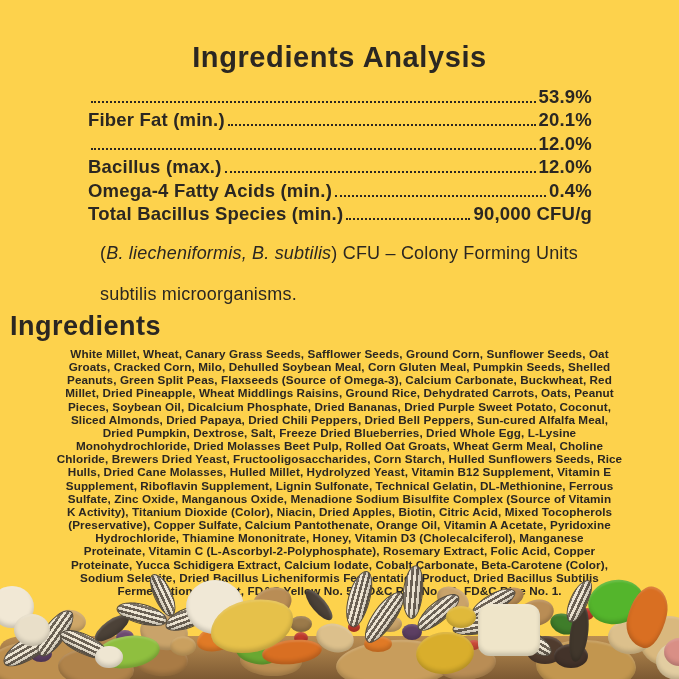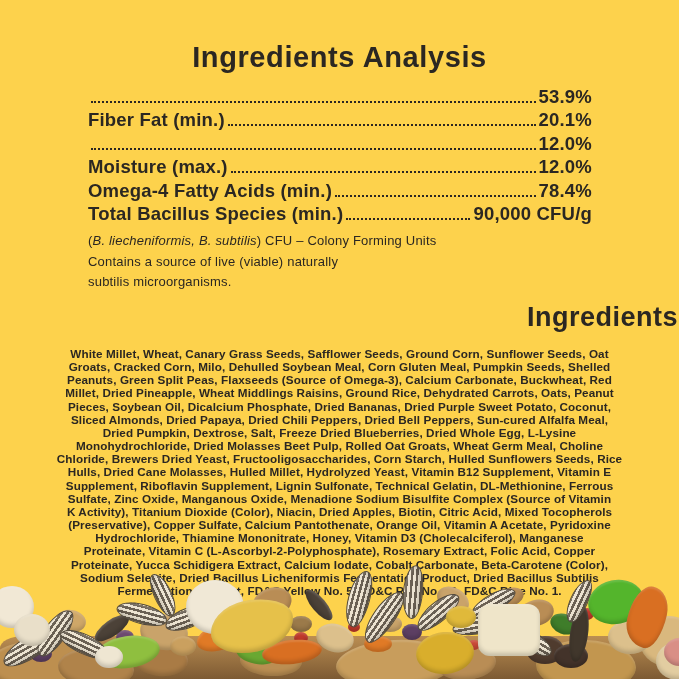--- a/index.html
+++ b/index.html
@@ -15,26 +15,26 @@
     position:absolute;top:41px;left:0;right:0;
     margin:0;text-align:center;
     font-size:29px;font-weight:bold;letter-spacing:.6px;
   }
   .ga-table{position:absolute;top:85px;left:88px;width:504px;}
   .ga-row{display:flex;align-items:baseline;font-weight:bold;font-size:18.5px;line-height:23.4px;letter-spacing:.2px;}
   .ga-label{white-space:nowrap;}
   .ga-dots{flex:1;border-bottom:2.6px dotted #2b2722;margin:0 3px 5px 3px;min-width:12px;}
   .ga-value{white-space:nowrap;}
   .note{
-    position:absolute;top:231px;left:88px;width:520px;margin:0;
-    font-size:13px;line-height:20.5px;font-weight:500;letter-spacing:.2px;
+    position:absolute;top:231px;left:88px;width:520px;margin:12px;
+    font-size:18px;line-height:20.5px;font-weight:500;letter-spacing:.2px;
   }
   .note .it{font-style:italic;}
   .ing-title{
-    position:absolute;top:301px;left:0;right:0;margin:1px;text-align:right;
+    position:absolute;top:301px;left:0;right:0;margin:10px;text-align:left;
     font-size:27px;font-weight:bold;letter-spacing:.5px;
   }
   .ingredients{
     position:absolute;top:347px;left:33px;width:613px;margin:0;
     text-align:center;font-size:11.7px;line-height:13.15px;font-weight:bold;letter-spacing:.1px;
   }
   .photo{position:absolute;left:0;top:580px;width:679px;height:99px;}
   .pile-base{
     position:absolute;left:0;top:56px;width:679px;height:43px;
     background:linear-gradient(180deg,#bb8e52,#7d5a33);
@@ -60,37 +60,37 @@
       <div class="ga-row">
         <span class="ga-label">Fiber Fat (min.)</span>
         <span class="ga-dots"></span>
         <span class="ga-value">20.1%</span>
       </div>
       <div class="ga-row">
         <span class="ga-dots"></span>
         <span class="ga-value">12.0%</span>
       </div>
       <div class="ga-row">
-        <span class="ga-label">Moisture (max.)</span>
+        <span class="ga-label">Bacillus (max.)</span>
         <span class="ga-dots"></span>
         <span class="ga-value">12.0%</span>
       </div>
       <div class="ga-row">
         <span class="ga-label">Omega-4 Fatty Acids (min.)</span>
         <span class="ga-dots"></span>
-        <span class="ga-value">78.4%</span>
+        <span class="ga-value">0.4%</span>
       </div>
       <div class="ga-row">
         <span class="ga-label">Total Bacillus Species (min.)</span>
         <span class="ga-dots"></span>
         <span class="ga-value">90,000 CFU/g</span>
       </div>
     </div>
 
-  <p class="note"><span>(</span><span class="it">B. liecheniformis, B. subtilis</span><span>) CFU – Colony Forming Units</span><br><span>Contains a source of live (viable) naturally</span><br><span>subtilis microorganisms.</span></p>
+  <p class="note"><span>(</span><span class="it">B. liecheniformis, B. subtilis</span><span>) CFU – Colony Forming Units</span><br><br><span>subtilis microorganisms.</span></p>
 
   <h2 class="ing-title">Ingredients</h2>
 
   <p class="ingredients">White Millet, Wheat, Canary Grass Seeds, Safflower Seeds, Ground Corn, Sunflower Seeds, Oat<br>Groats, Cracked Corn, Milo, Dehulled Soybean Meal, Corn Gluten Meal, Pumpkin Seeds, Shelled<br>Peanuts, Green Split Peas, Flaxseeds (Source of Omega-3), Calcium Carbonate, Buckwheat, Red<br>Millet, Dried Pineapple, Wheat Middlings Raisins, Ground Rice, Dehydrated Carrots, Oats, Peanut<br>Pieces, Soybean Oil, Dicalcium Phosphate, Dried Bananas, Dried Purple Sweet Potato, Coconut,<br>Sliced Almonds, Dried Papaya, Dried Chili Peppers, Dried Bell Peppers, Sun-cured Alfalfa Meal,<br>Dried Pumpkin, Dextrose, Salt, Freeze Dried Blueberries, Dried Whole Egg, L-Lysine<br>Monohydrochloride, Dried Molasses Beet Pulp, Rolled Oat Groats, Wheat Germ Meal, Choline<br>Chloride, Brewers Dried Yeast, Fructooligosaccharides, Corn Starch, Hulled Sunflowers Seeds, Rice<br>Hulls, Dried Cane Molasses, Hulled Millet, Hydrolyzed Yeast, Vitamin B12 Supplement, Vitamin E<br>Supplement, Riboflavin Supplement, Lignin Sulfonate, Technical Gelatin, DL-Methionine, Ferrous<br>Sulfate, Zinc Oxide, Manganous Oxide, Menadione Sodium Bisulfite Complex (Source of Vitamin<br>K Activity), Titanium Dioxide (Color), Niacin, Dried Apples, Biotin, Citric Acid, Mixed Tocopherols<br>(Preservative), Copper Sulfate, Calcium Pantothenate, Orange Oil, Vitamin A Acetate, Pyridoxine<br>Hydrochloride, Thiamine Mononitrate, Honey, Vitamin D3 (Cholecalciferol), Manganese<br>Proteinate, Vitamin C (L-Ascorbyl-2-Polyphosphate), Rosemary Extract, Folic Acid, Copper<br>Proteinate, Yucca Schidigera Extract, Calcium Iodate, Cobalt Carbonate, Beta-Carotene (Color),<br>Sodium Selenite, Dried Bacillus Licheniformis Fermentation Product, Dried Bacillus Subtilis<br>Fermentation Product, FD&amp;C Yellow No. 5, FD&amp;C Red No. 40, FD&amp;C Blue No. 1.</p>
 
   <div class="photo">
     <div class="pile-base"></div>
   <div class="seed" style="left: -12px; top: 58px; width: 132px; height: 54px; transform: rotate(0deg); background: rgb(189, 143, 79); border-radius: 50%;"></div>
       <div class="seed" style="left: 58px; top: 68px; width: 76px; height: 40px; transform: rotate(4deg); background: rgb(176, 131, 74); border-radius: 50%;"></div>
       <div class="seed" style="left: 336px; top: 60px; width: 118px; height: 48px; transform: rotate(-3deg); background: rgb(200, 157, 92); border-radius: 50%;"></div>

